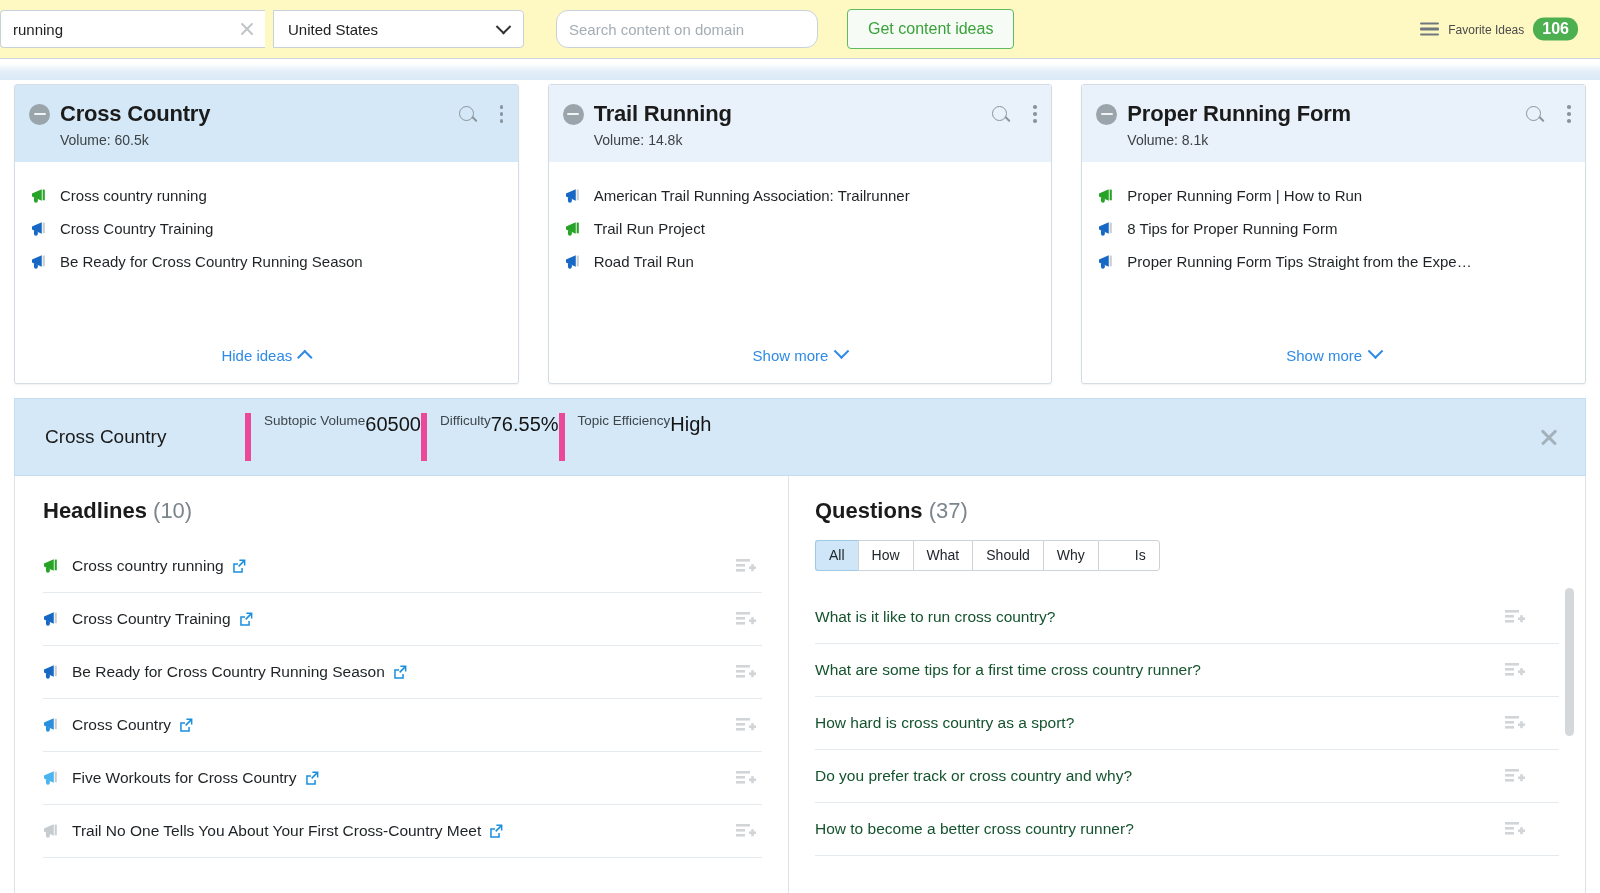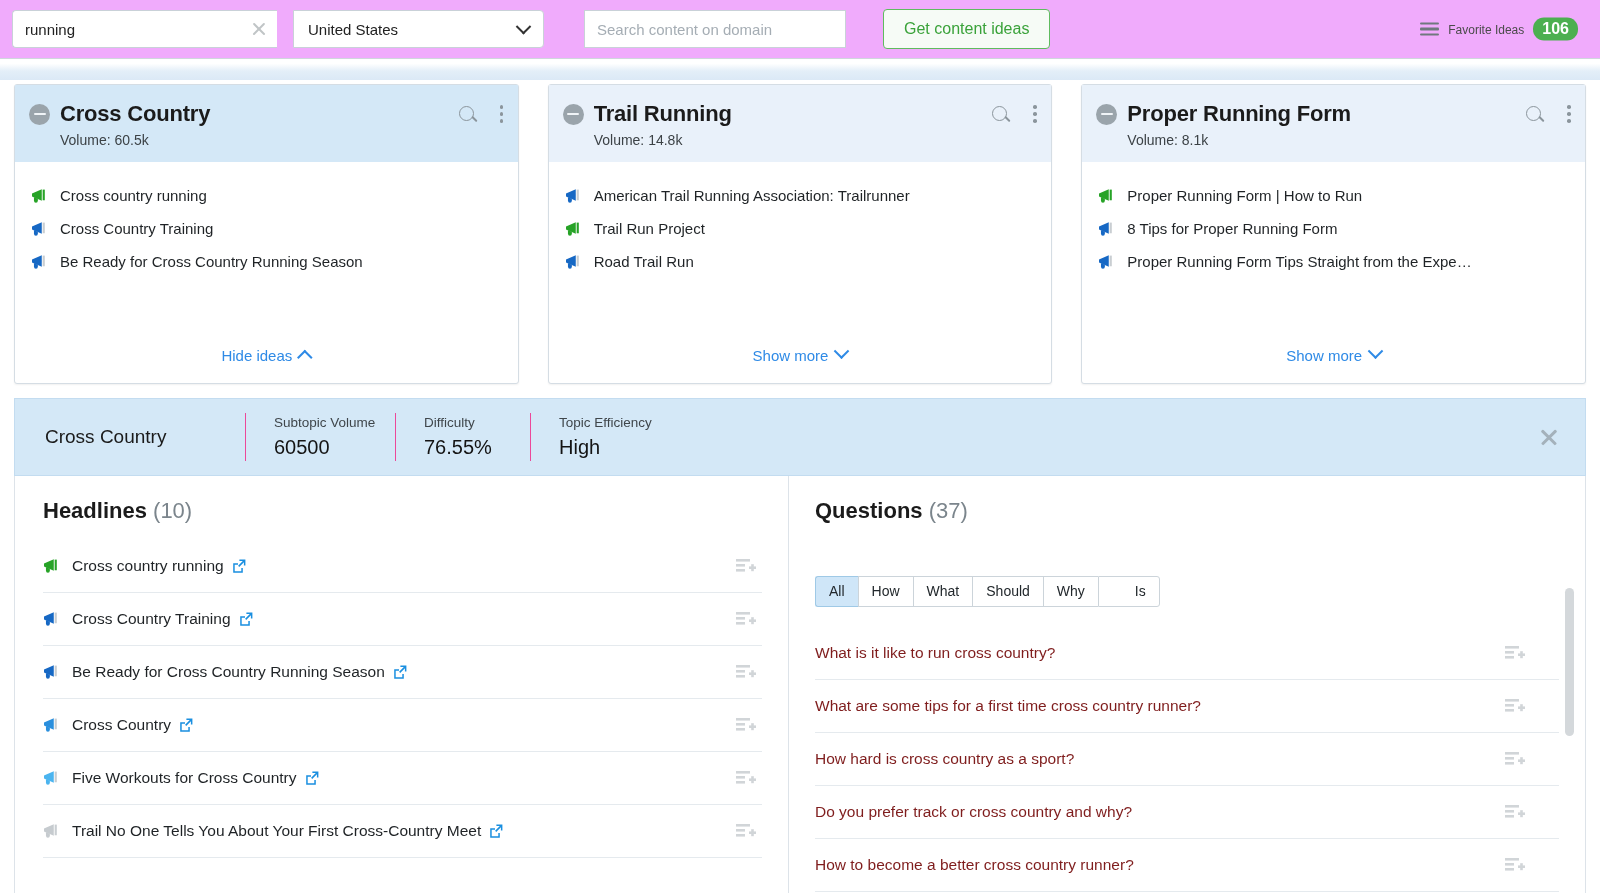--- a/index.html
+++ b/index.html
@@ -8,25 +8,25 @@
     font-family: "Liberation Sans", sans-serif;
     background: #ffffff;
     color: #242424;
     overflow: hidden;
   }
 
   
   .topbar {
     position: relative;
     height: 58px;
-    background: #f0abfc;
+    background: #fef9c3;
     display: flex;
     align-items: center;
-    padding: 0 12px;
-    gap: 16px;
+    padding: 0 0;
+    gap: 8px;
   }
   .kw-wrap {
     position: relative;
     width: 265px; height: 38px;
     border: 1px solid #c9d1d8;
     border-right: none;
     border-radius: 4px 0 0 4px;
     display: flex; align-items: center;
     background: #fff;
   }
@@ -69,21 +69,21 @@
     margin-top: -5px;
     border-right: 2.4px solid #333;
     border-bottom: 2.4px solid #333;
     transform: rotate(45deg) translate(-2px,-2px);
   }
 
   .domain-input {
     margin-left: 24px;
     width: 262px; height: 38px;
     border: 1px solid #c9d1d8;
-    border-radius: 0;
+    border-radius: 12px;
     padding: 0 12px;
     font-size: 15px;
     font-family: "Liberation Sans", sans-serif;
     color: #222;
     outline: none;
     background: #fff;
   }
   .domain-input::placeholder { color: #a5adb4; }
 
   .cta {
@@ -202,24 +202,24 @@
     margin: 14px 14px 0 14px;
     background: #d4e8f7;
     border: 1px solid #c3dcf0;
     height: 78px;
     display: flex; align-items: center;
     position: relative;
     padding-left: 30px;
   }
   .db-name { font-size: 19px; color: #1b1b1b; width: 200px; }
   .db-metric {
-    border-left: 1px solid #ec4899;
-    padding: 0 0 0 28px;
+    border-left: 6px solid #ec4899;
+    padding: 0 0 0 13px;
     height: 48px;
-    display: flex; flex-direction: column; justify-content: center;
+    display: flex; flex-direction: row; justify-content: center;
     min-width: 150px;
   }
   .db-metric.m2 { min-width: 135px; }
   .db-metric.m3 { min-width: 150px; }
   .db-label { font-size: 13.5px; color: #3f464b; margin-bottom: 6px; }
   .db-value { font-size: 20px; color: #141414; }
   .db-close {
     position: absolute; right: 26px; top: 50%;
     transform: translateY(-50%);
     width: 20px; height: 20px; cursor: pointer; opacity: .65;
@@ -268,34 +268,33 @@
   .qtabs { display: flex; margin-bottom: 20px; }
   .qtab {
     border: 1px solid #ccd4da;
     border-right: none;
     padding: 6px 13px 7px;
     font-size: 14px;
     color: #22282c;
     background: #fff;
     cursor: pointer;
     line-height: 1.15;
-    margin-top: 36px;
   }
   .qtab:first-child { border-radius: 3px 0 0 3px; }
   .qtab:last-child  { border-right: 1px solid #ccd4da; border-radius: 0 3px 3px 0; padding-left: 36px; }
   .qtab.active { background: #cfe6f8; border-color: #9fc9e6; }
 
   .qrow {
     display: flex; align-items: center;
     border-bottom: 1px solid #e5eaee;
     height: 53px;
     padding-right: 34px;
     cursor: pointer;
   }
-  .qrow .qtxt { font-size: 15.5px; color: #7f1d1d; }
+  .qrow .qtxt { font-size: 15.5px; color: #14532d; }
 
   .qscroll {
     position: absolute; right: 11px; top: 112px;
     width: 9px; height: 148px;
     background: #d4d8db; border-radius: 5px;
     cursor: pointer;
   }
 </style>
 </head>
 <body>

